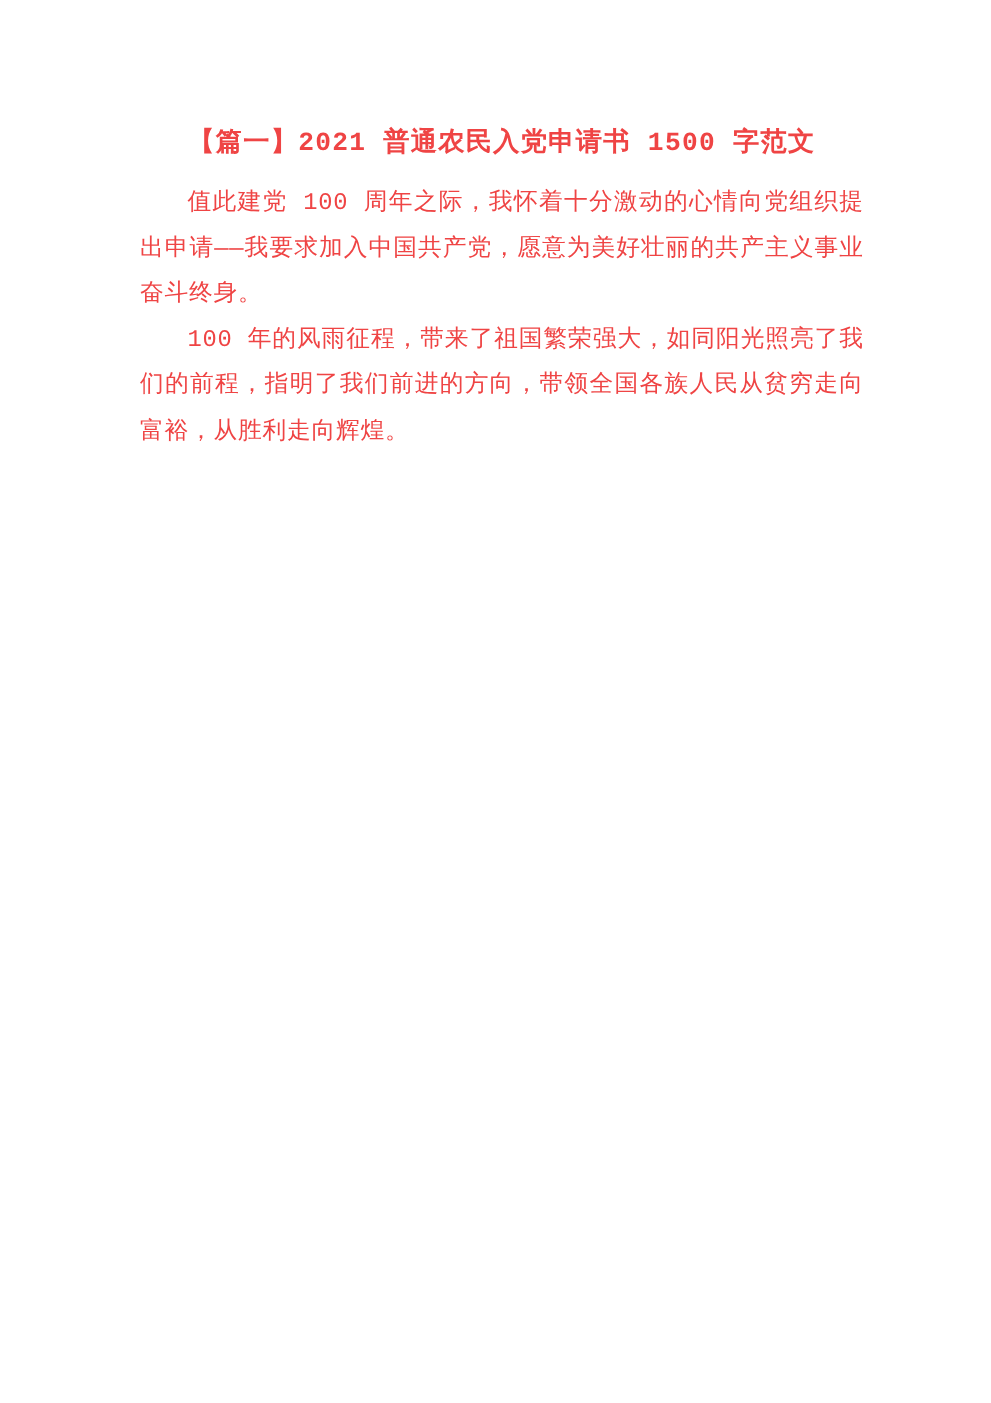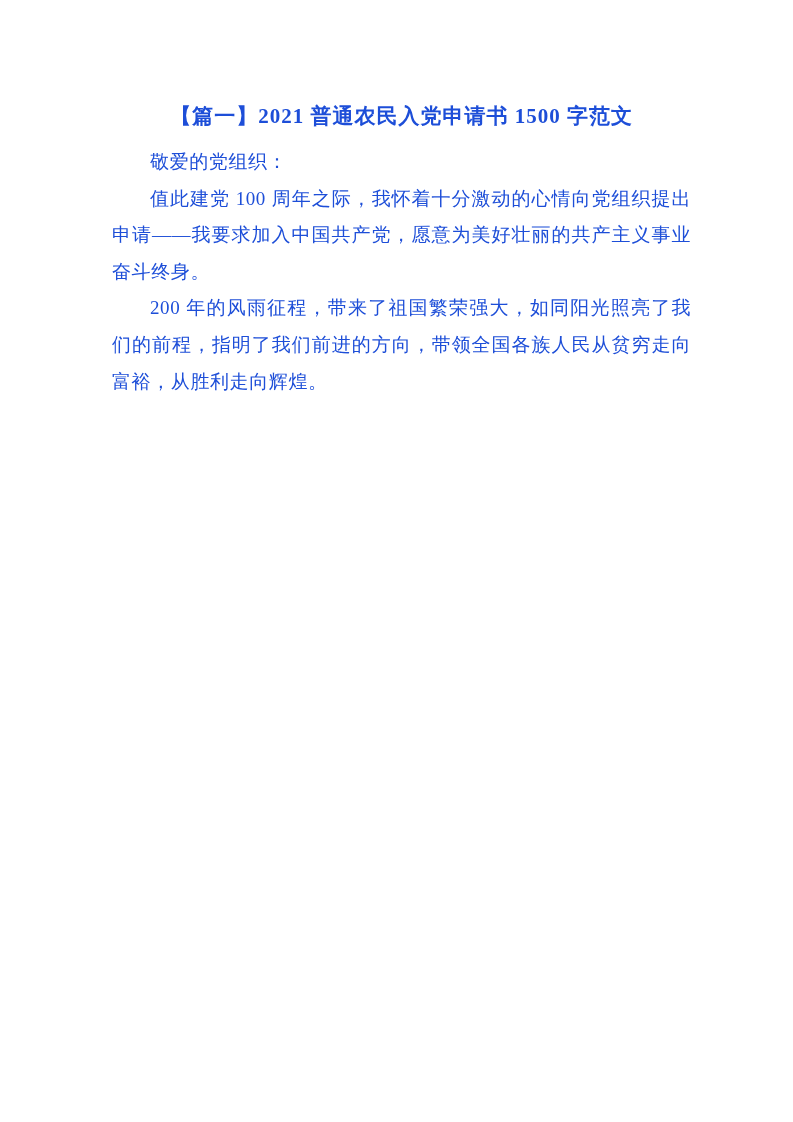--- a/index.html
+++ b/index.html
@@ -5,22 +5,22 @@
   html, body {
     margin: 0;
     padding: 0;
     background: #ffffff;
   }
   .page {
     position: relative;
     width: 793px;
     height: 1122px;
     background: #ffffff;
-    color: #1d4ed8;
-    font-family: Liberation Serif, serif;
+    color: #ef4444;
+    font-family: Liberation Mono, monospace;
     box-sizing: border-box;
     padding: 101px 102px 0 112px;
     overflow: hidden;
   }
   .doc-title {
     margin: 0 0 13px 0;
     font-size: 21px;
     font-weight: bold;
     text-align: center;
     line-height: 30px;
@@ -37,17 +37,16 @@
     word-break: break-all;
   }
 </style>
 </head>
 <body>
 
 <div class="page">
   <h1 class="doc-title">【篇一】2021 普通农民入党申请书 1500 字范文</h1>
 
   <div class="doc-body">
-    <p>敬爱的党组织：</p>
     <p>值此建党 100 周年之际，我怀着十分激动的心情向党组织提出申请——我要求加入中国共产党，愿意为美好壮丽的共产主义事业奋斗终身。</p>
-    <p>200 年的风雨征程，带来了祖国繁荣强大，如同阳光照亮了我们的前程，指明了我们前进的方向，带领全国各族人民从贫穷走向富裕，从胜利走向辉煌。</p>
+    <p>100 年的风雨征程，带来了祖国繁荣强大，如同阳光照亮了我们的前程，指明了我们前进的方向，带领全国各族人民从贫穷走向富裕，从胜利走向辉煌。</p>
   </div>
 </div>
 
 </body></html>

